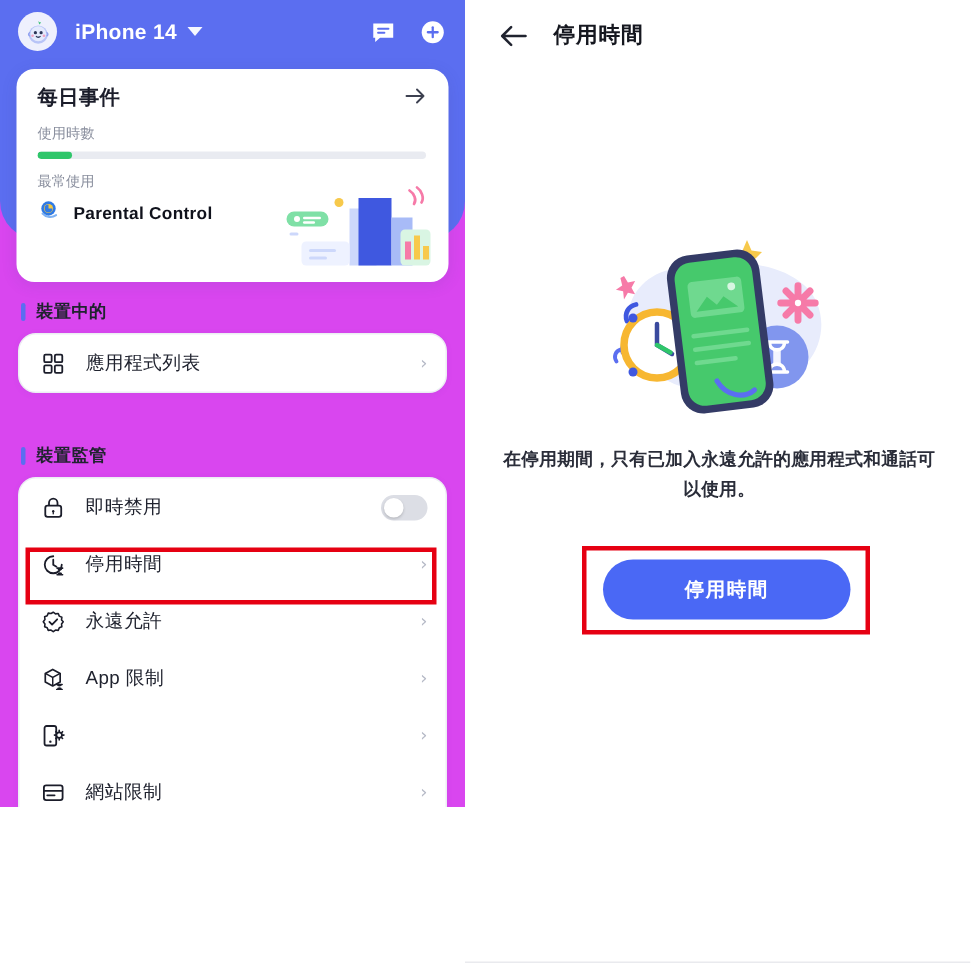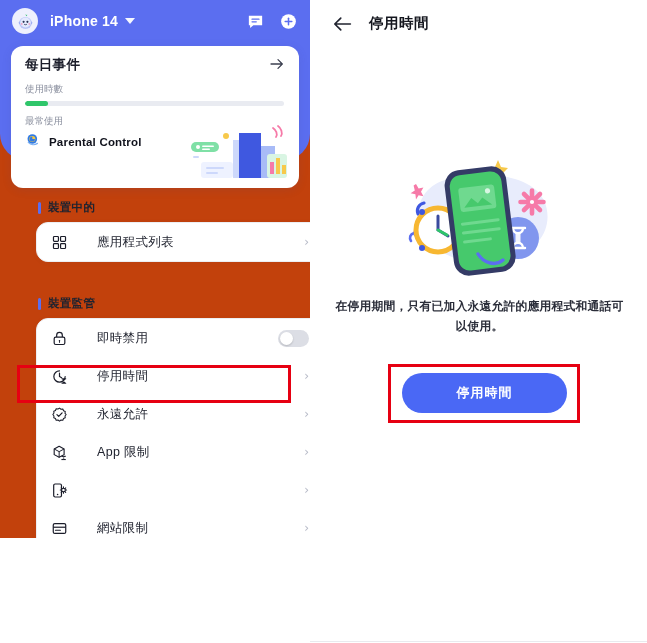--- a/index.html
+++ b/index.html
@@ -7,21 +7,21 @@
   body{
     width:647px;height:643px;overflow:hidden;background:#ffffff;
     font-family:"Liberation Sans","DejaVu Sans",sans-serif;
     -webkit-font-smoothing:antialiased;
   }
   .app{position:relative;width:647px;height:643px;}
 
   
   .left-panel{
     position:absolute;left:0;top:0;width:310px;height:538px;
-    background:#c2410c;overflow:hidden;
+    background:#d946ef;overflow:hidden;
   }
   .blue-hero{
     position:absolute;left:0;top:0;width:310px;height:160px;
     background:#5b6ef0;border-bottom-left-radius:26px;border-bottom-right-radius:26px;
   }
   .topbar{
     position:absolute;left:0;top:0;width:310px;height:42px;
     display:flex;align-items:center;padding:0 12px;box-sizing:border-box;
   }
   .avatar{
@@ -69,35 +69,34 @@
   .sec-bar{width:3px;height:12px;background:#5b6ef0;border-radius:2px;}
   .sec-text{font-size:11.5px;font-weight:bold;color:#20232f;margin-left:7px;letter-spacing:.3px;}
 
   .card-list{
     margin:0 12px;background:#ffffff;border:1px solid #eceef3;border-radius:12px;
     box-shadow:0 1px 5px rgba(60,70,140,.05);overflow:hidden;
   }
   .row{
     display:flex;align-items:center;height:38px;padding:0 12px;box-sizing:border-box;
     position:relative;
-    gap:16px;
   }
   .row-icon{width:21px;display:flex;align-items:center;justify-content:center;flex:0 0 auto;color:#1b1d2a;}
   .row-label{font-size:12.5px;color:#20232f;margin-left:11px;letter-spacing:.3px;white-space:nowrap;}
   .row-chev{margin-left:auto;color:#b6bac7;font-size:12px;line-height:1;font-family:"DejaVu Sans",sans-serif;}
   .toggle{
     margin-left:auto;width:31px;height:17px;border-radius:9px;background:#dcdee5;
     position:relative;flex:0 0 auto;
   }
   .toggle .knob{
     position:absolute;left:2px;top:2px;width:13px;height:13px;border-radius:50%;
     background:#ffffff;box-shadow:0 1px 2px rgba(0,0,0,.18);
   }
 
-  .sec-block{position:absolute;left:0;width:310px;padding-left:24px;}
+  .sec-block{position:absolute;left:0;width:310px;}
   #block-device{top:200px;}
   #block-monitor{top:296px;}
 
   
   .bottom-nav{
     position:absolute;left:0;top:585px;width:310px;height:41px;background:#ffffff;
     border-top:1px solid #f0f1f5;display:flex;align-items:flex-start;
   }
   .nav-item{flex:1 1 0;display:flex;flex-direction:row;align-items:center;padding-top:4px;}
   .nav-label{font-size:9.5px;margin-top:2px;letter-spacing:.3px;}

